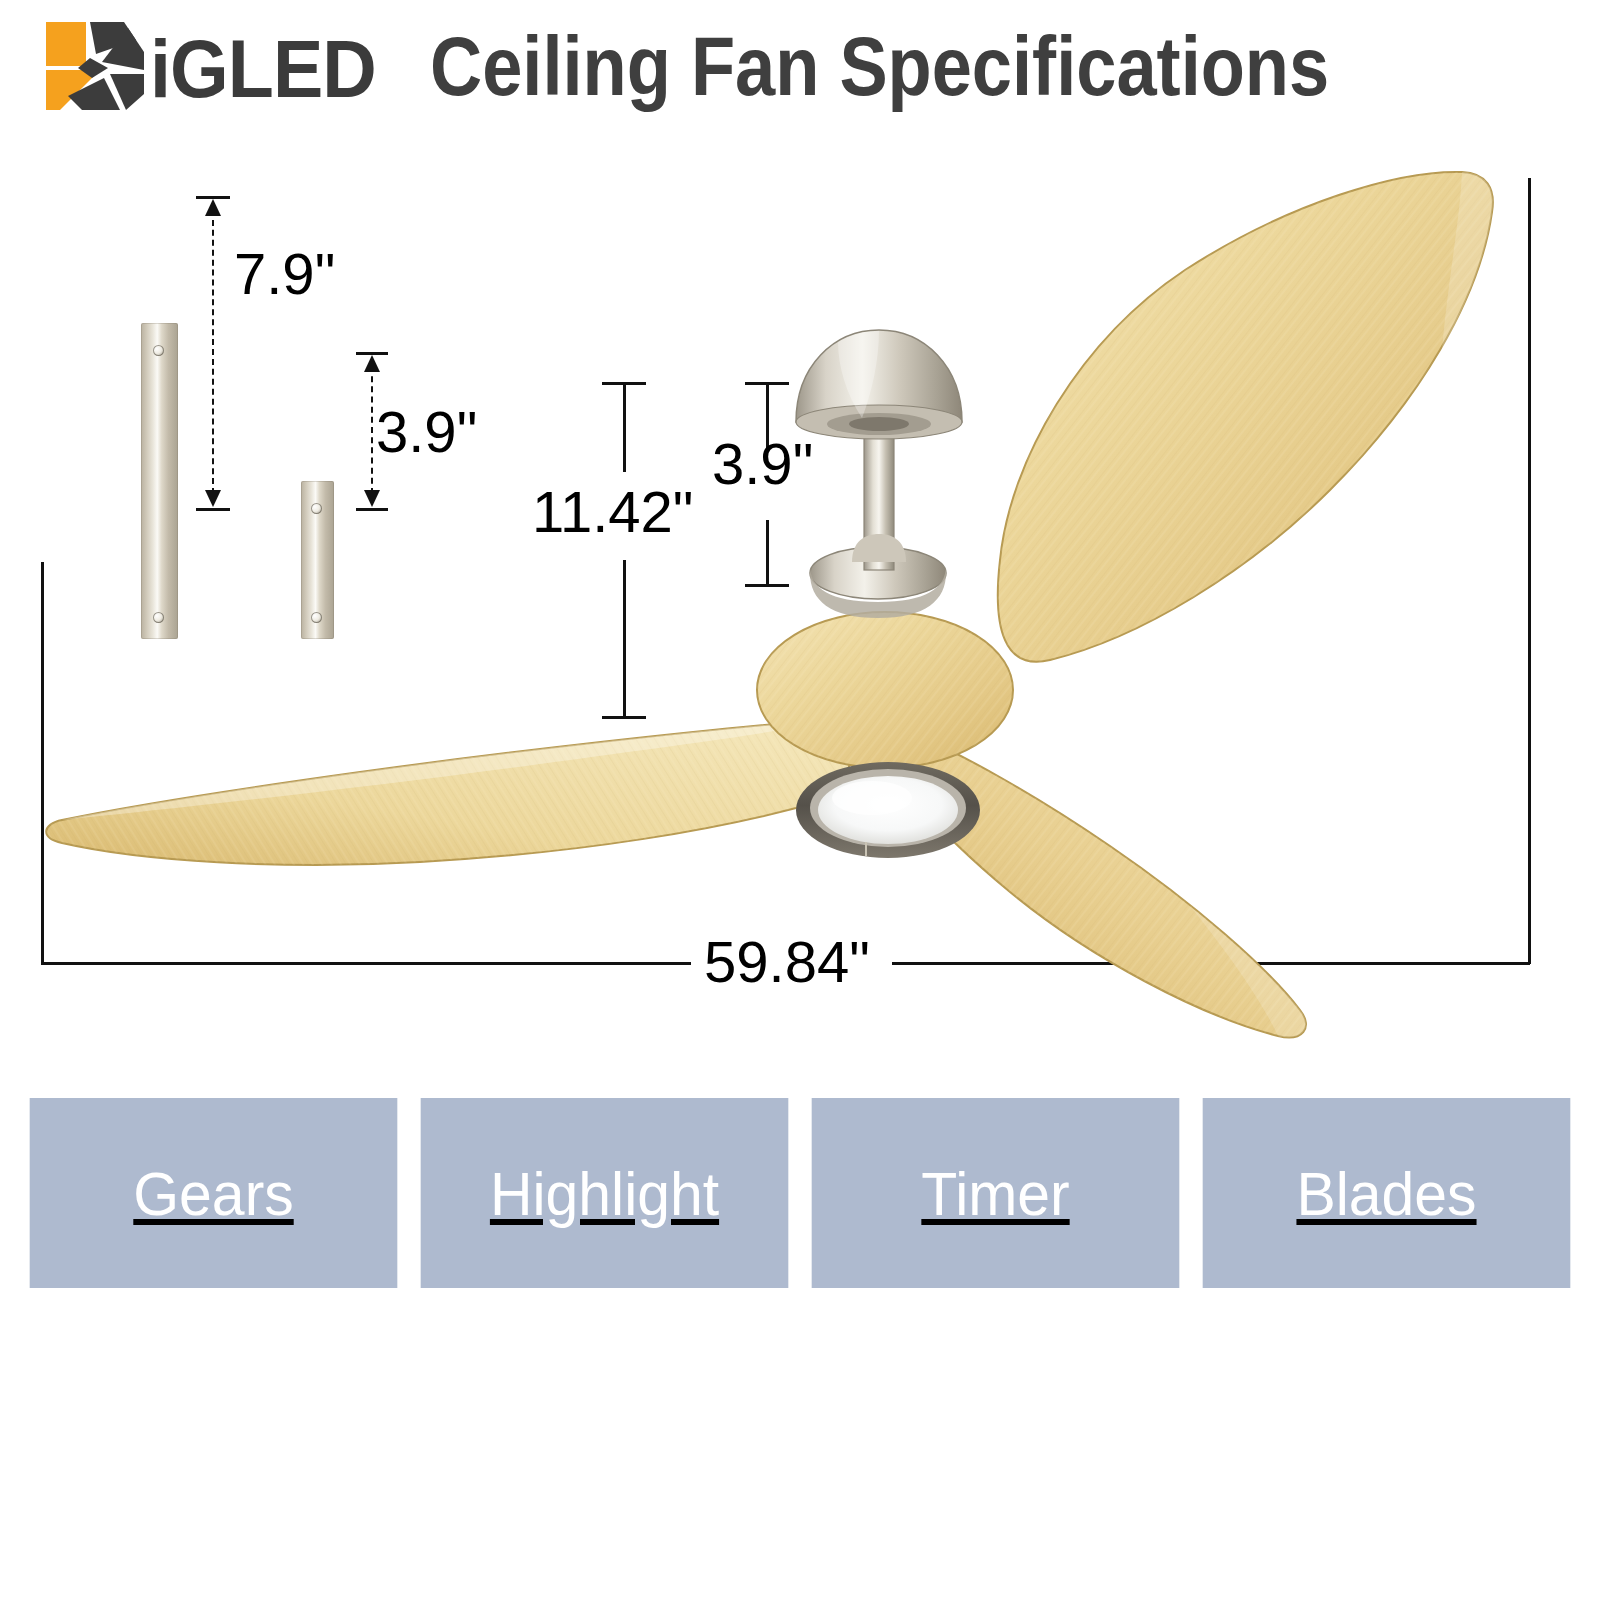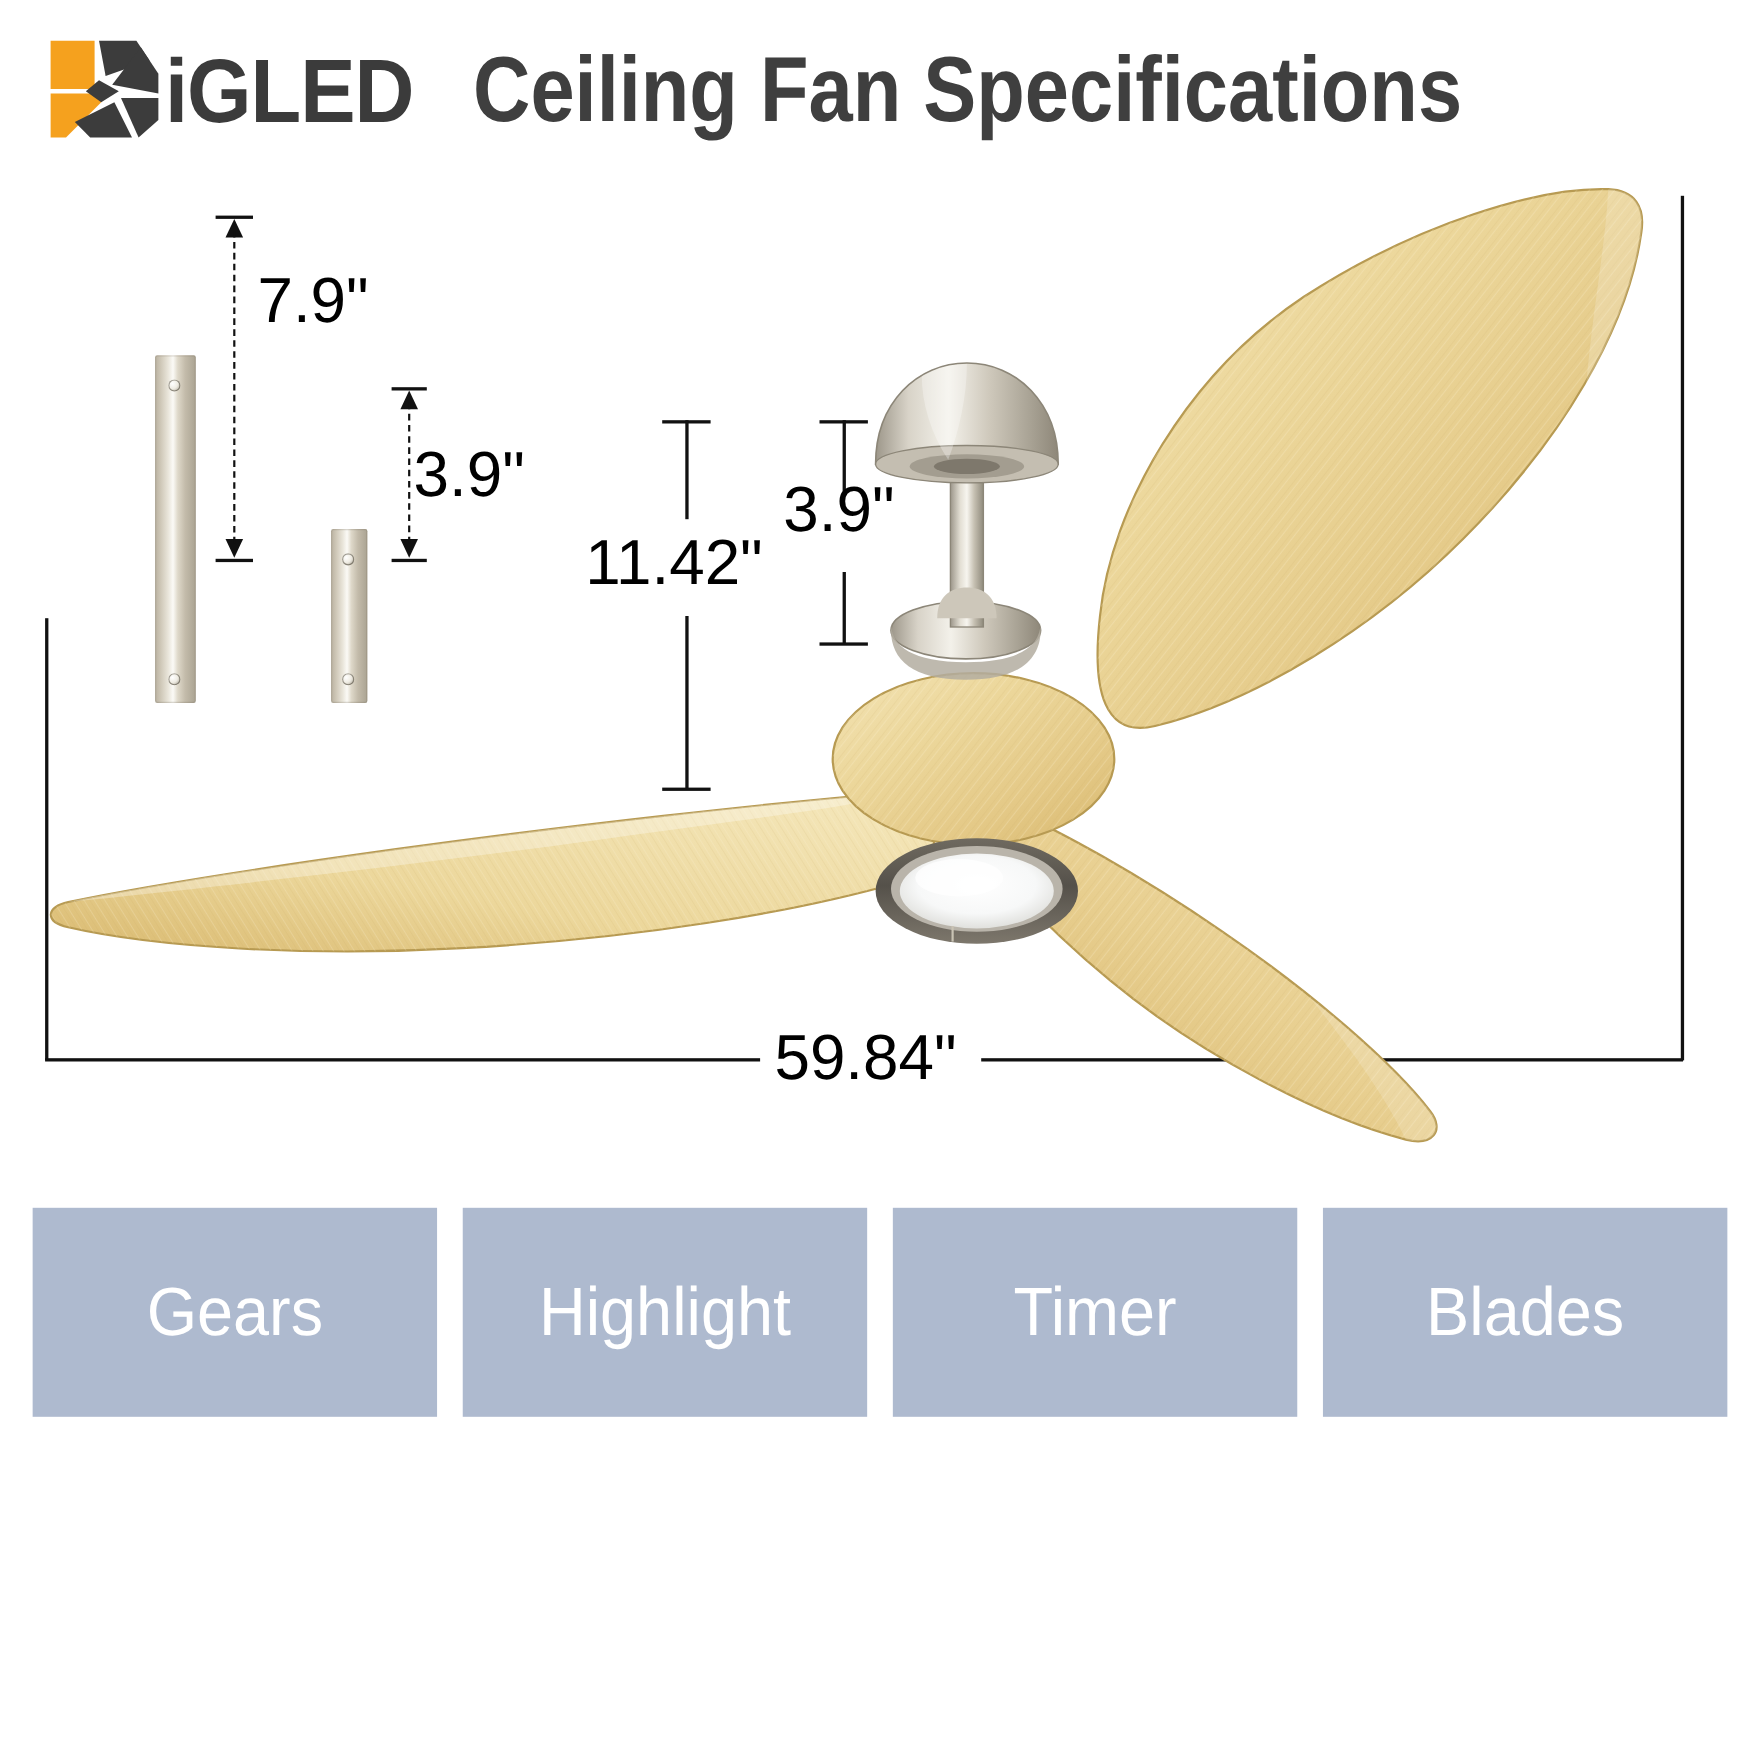--- a/index.html
+++ b/index.html
@@ -12,21 +12,21 @@
     width: 1600px;
     height: 1600px;
     background: #ffffff;
     overflow: hidden;
     font-family: "Liberation Sans", sans-serif;
   }
 
   
   #header {
     position: absolute;
-    left: 0; top: 15px;
+    left: 0; top: 0;
     width: 1360px; height: 130px;
     display: flex;
     align-items: center;
   }
   #logo-mark {
     position: absolute;
     left: 40px; top: 18px;
     width: 112px; height: 96px;
   }
   #logo-word {
@@ -130,20 +130,21 @@
   #fan { position: absolute; left: 0; top: 0; width: 1600px; height: 930px; }
 
   
   #spec-table {
     position: absolute;
     left: 20px; top: 1098px;
     width: 1560px;
     display: flex;
     flex-direction: column;
     gap: 3px;
+    text-decoration: underline;
   }
   .spec-row { display: flex; gap: 4px; }
   .spec-head-cell {
     flex: 1;
     height: 190px;
     background: #aebacf;
     display: flex;
     align-items: center;
     justify-content: center;
     color: #ffffff;

